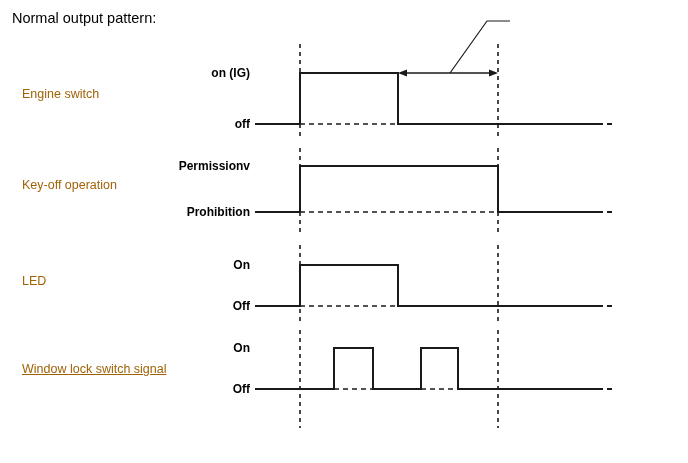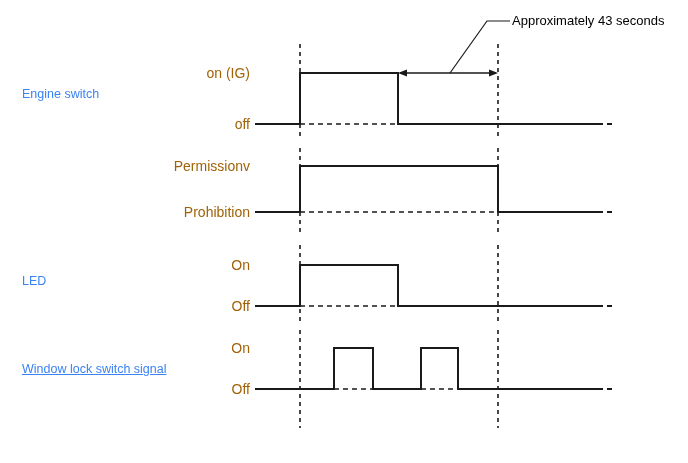--- a/index.html
+++ b/index.html
@@ -25,31 +25,32 @@
     top: 10px;
     font-size: 14.5px;
     line-height: 17px;
     color: #000000;
     white-space: nowrap;
   }
   .row-label {
     position: absolute;
     font-size: 12.5px;
     line-height: 15px;
-    color: #3b82f6;
+    color: #a16207;
     white-space: nowrap;
     text-align: left;
   }
   .lvl-label {
     position: absolute;
-    font-size: 14px;
+    font-size: 12px;
     line-height: 14px;
-    color: #a16207;
+    color: #000000;
     white-space: nowrap;
     text-align: right;
+    font-weight: bold;
   }
   #annotation-text {
     position: absolute;
     left: 512px;
     top: 13px;
     font-size: 13px;
     line-height: 16px;
     color: #000000;
     white-space: nowrap;
   }
@@ -59,38 +60,39 @@
     top: 0;
     width: 688px;
     height: 463px;
   }
 </style>
 </head>
 <body>
 
 <div id="page">
 
+  <div id="title">Normal output pattern:</div>
 
   <div class="row-label" style="left:22px; top:87px;">Engine switch</div>
+  <div class="row-label" style="left:22px; top:178px;">Key-off operation</div>
   <div class="row-label" style="left:22px; top:274px;text-align:right;">LED</div>
   <div class="row-label" style="left:22px; top:362px;text-decoration:underline;">Window lock switch signal</div>
 
   <div class="lvl-label" style="left:110px; top:66px; width:140px;">on (IG)</div>
   <div class="lvl-label" style="left:110px; top:117px; width:140px;">off</div>
 
   <div class="lvl-label" style="left:110px; top:159px; width:140px;">Permissionv</div>
   <div class="lvl-label" style="left:110px; top:205px; width:140px;">Prohibition</div>
 
   <div class="lvl-label" style="left:110px; top:258px; width:140px;">On</div>
   <div class="lvl-label" style="left:110px; top:299px; width:140px;">Off</div>
 
   <div class="lvl-label" style="left:110px; top:341px; width:140px;">On</div>
   <div class="lvl-label" style="left:110px; top:382px; width:140px;">Off</div>
 
-  <div id="annotation-text">Approximately 43 seconds</div>
 
   <svg id="svg-layer" viewBox="0 0 688 463">
 
     <line x1="300" y1="44" x2="300" y2="140" stroke="#1a1a1a" stroke-width="1.6" stroke-dasharray="4,4"></line>
     <line x1="498" y1="44" x2="498" y2="140" stroke="#1a1a1a" stroke-width="1.6" stroke-dasharray="4,4"></line>
 
     <line x1="300" y1="148" x2="300" y2="232" stroke="#1a1a1a" stroke-width="1.6" stroke-dasharray="4,4"></line>
     <line x1="498" y1="148" x2="498" y2="232" stroke="#1a1a1a" stroke-width="1.6" stroke-dasharray="4,4"></line>
 
     <line x1="300" y1="245" x2="300" y2="325" stroke="#1a1a1a" stroke-width="1.6" stroke-dasharray="4,4"></line>

